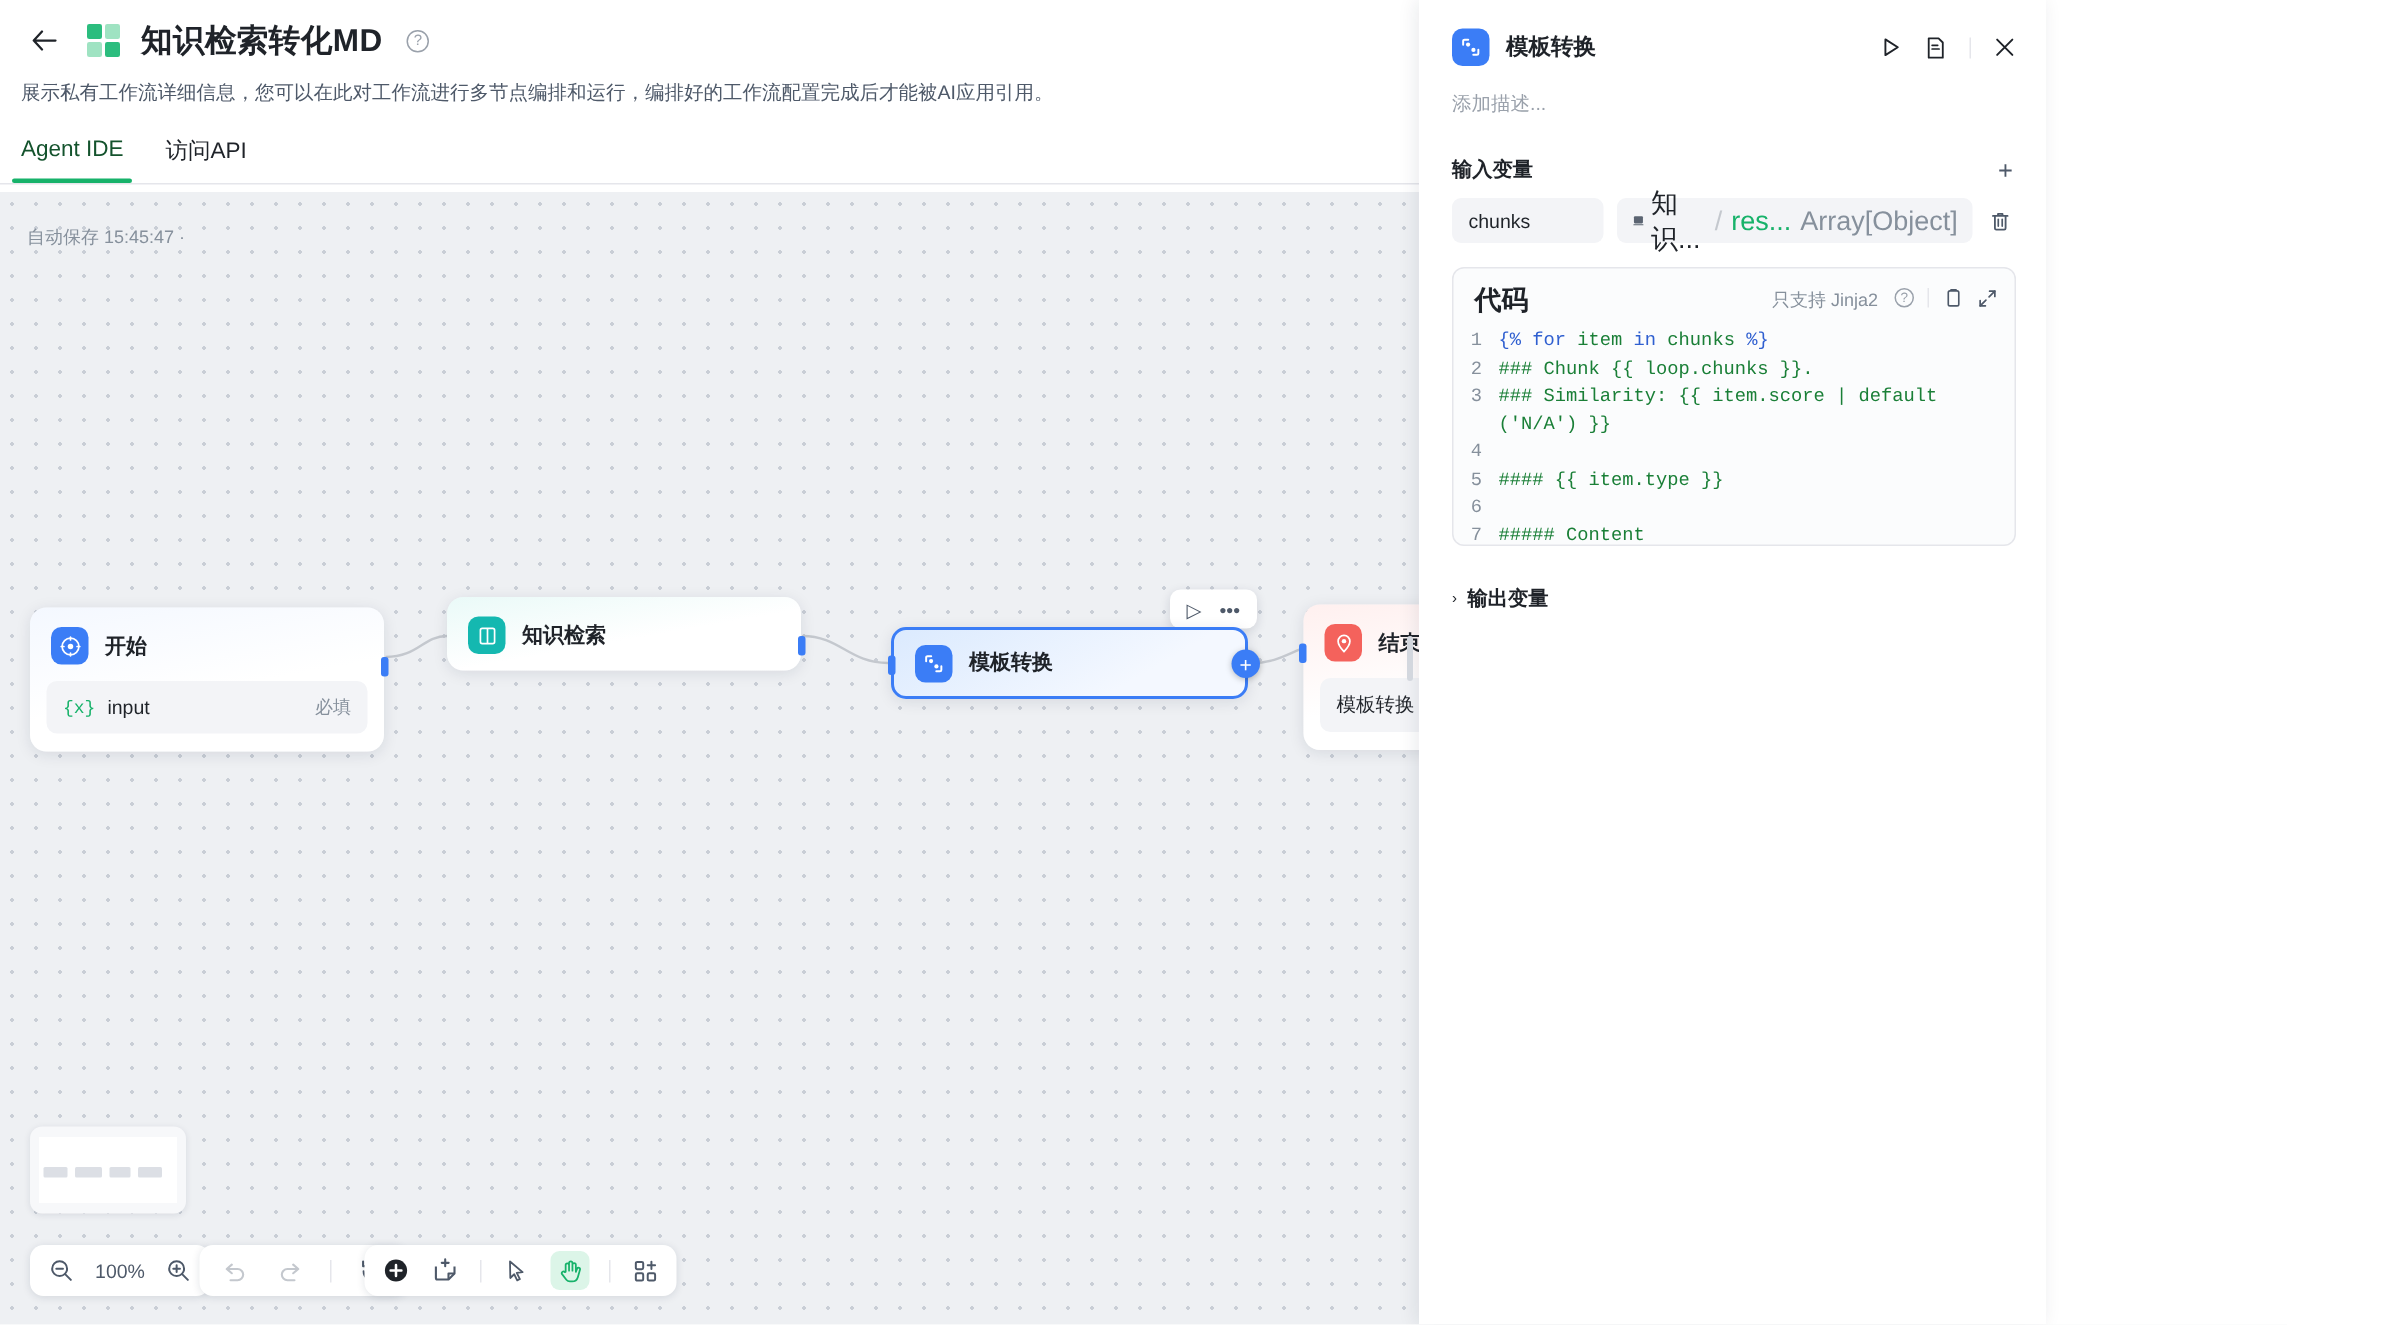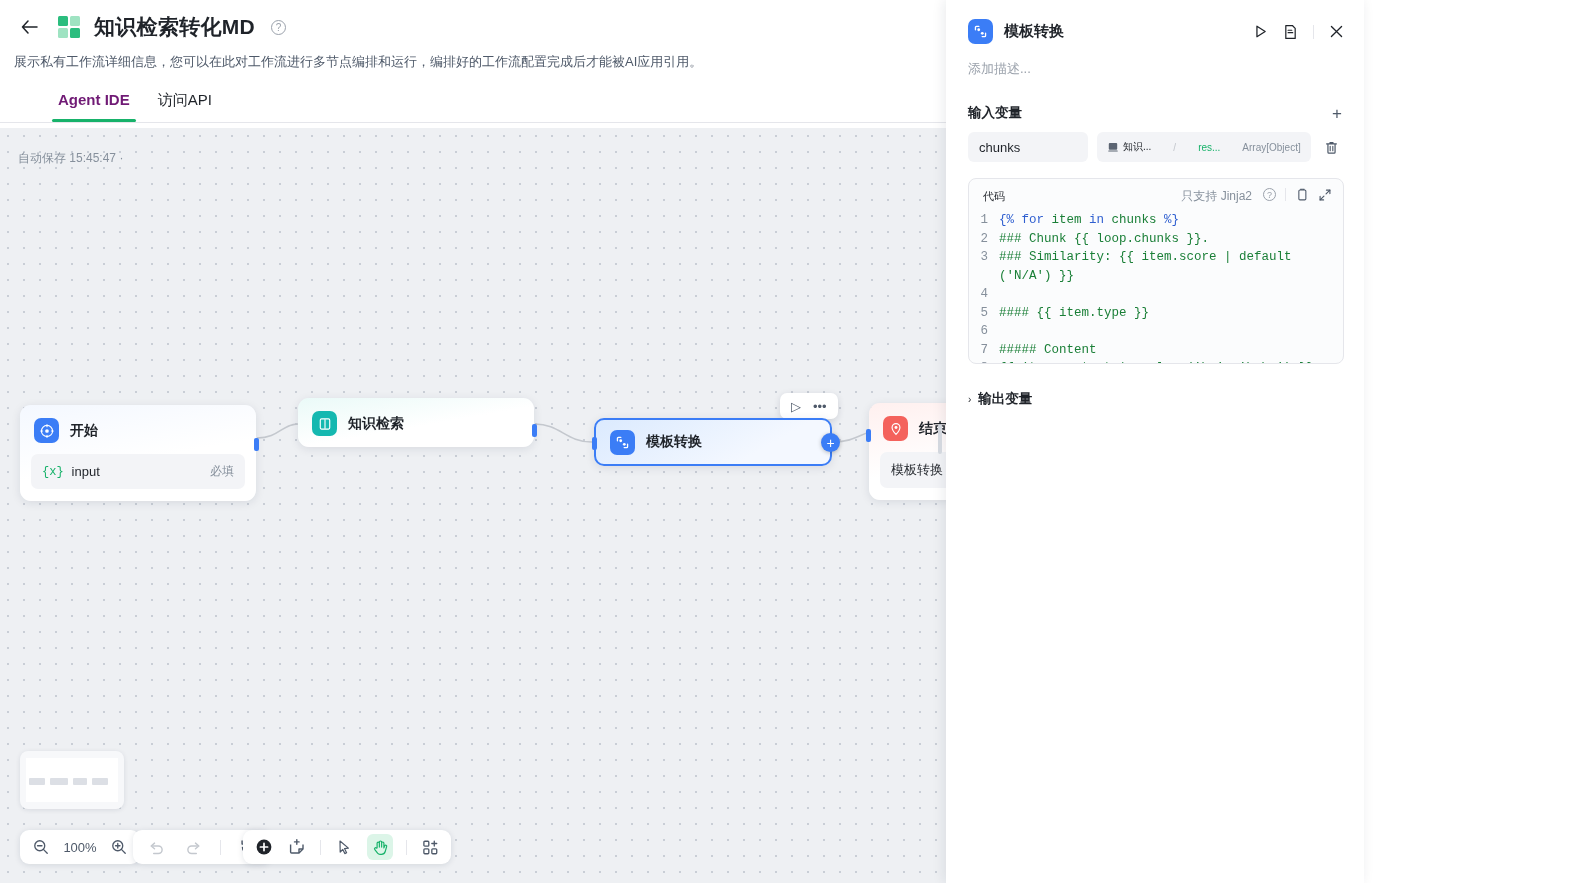--- a/index.html
+++ b/index.html
@@ -26,21 +26,21 @@
   .tl3 { background:#9fe3c2; } .tl4 { background:#2bbd7e; }
   .page-title { font-size:21px; font-weight:bold; color:#1f2329; letter-spacing:.3px; }
   .help-icon {
     width:15px; height:15px; border:1.3px solid #9aa1ab; border-radius:50%;
     color:#9aa1ab; font-size:10px; display:inline-flex; align-items:center;
     justify-content:center; cursor:pointer; margin-left:2px;
   }
   .subtitle { font-size:13px; color:#4e5969; padding:11px 0 0 14px; }
   .tabs { display:flex; gap:28px; padding:20px 0 0 14px; position:relative; }
   .tab { font-size:15px; color:#1f2329; padding-bottom:12px; cursor:pointer; position:relative; }
-  .tab.active { color:#701a75; font-weight:bold;margin-left:44px; }
+  .tab.active { color:#14532d; font-weight:normal; }
   .tab.active:after {
     content:""; position:absolute; left:-6px; right:-6px; bottom:0;
     height:3px; background:#17b26a; border-radius:2px;
   }
   .header-rule { height:1px; background:#e5e6eb; }
 
   
   .canvas {
     position:absolute; left:0; top:128px; right:0; bottom:0;
     background-color:#eef0f3;
@@ -143,31 +143,31 @@
   .panel-desc { font-size:13px; color:#9aa1ab; padding:16px 22px 0 22px; }
 
   .sec-head { display:flex; align-items:center; padding:26px 22px 0 22px; }
   .sec-title { font-size:13.5px; font-weight:bold; color:#1f2329; }
   .sec-add { margin-left:auto; color:#4e5969; font-size:17px; cursor:pointer; line-height:1; }
 
   .var-row { display:flex; align-items:center; gap:9px; padding:10px 22px 0 22px; }
   .var-name { width:120px; height:30px; background:#f3f4f7; border-radius:6px;
               display:flex; align-items:center; padding:0 11px; font-size:13px; color:#1f2329; }
   .var-ref { flex:1; height:30px; background:#f3f4f7; border-radius:6px;
-             display:flex; align-items:center; gap:22px; padding:0 10px; font-size:10px; }
+             display:flex; align-items:center; gap:6px; padding:0 10px; font-size:18px; }
   .var-ref .chip { display:flex; align-items:center; gap:4px; color:#1f2329; }
   .var-ref .slash { color:#c4c8ce; }
   .var-ref .gkey { color:#17b26a; }
   .var-ref .typ { color:#86909c; }
   .var-del { width:22px; display:flex; justify-content:center; color:#4e5969; cursor:pointer; }
 
   .code-card { margin:16px 20px 0 22px; border:1px solid #e5e6eb; border-radius:8px;
                background:#fbfcfd; overflow:hidden; height:186px; display:flex; flex-direction:column; }
   .code-head { display:flex; align-items:center; padding:9px 11px 6px 14px; }
-  .code-head .ct { font-size:11px; font-weight:normal; color:#1f2329; }
+  .code-head .ct { font-size:18px; font-weight:bold; color:#1f2329; }
   .code-head .right { margin-left:auto; display:flex; align-items:flex-start; gap:9px;
                       font-size:12px; color:#86909c; }
   .code-body { flex:1; overflow:hidden; padding:0 6px 0 0; }
   .cl { display:flex; font-family:"Liberation Mono","DejaVu Sans Mono",monospace;
         font-size:12.5px; line-height:18.5px; }
   .ln { width:30px; text-align:right; padding-right:11px; color:#86909c; flex:none; }
   .ct-txt { color:#1a7f37; white-space:pre-wrap; word-break:break-word; }
   .kw { color:#2f5fd0; }
 
   .out-sec { display:flex; align-items:center; gap:7px; padding:26px 22px 0 22px; cursor:pointer; }

